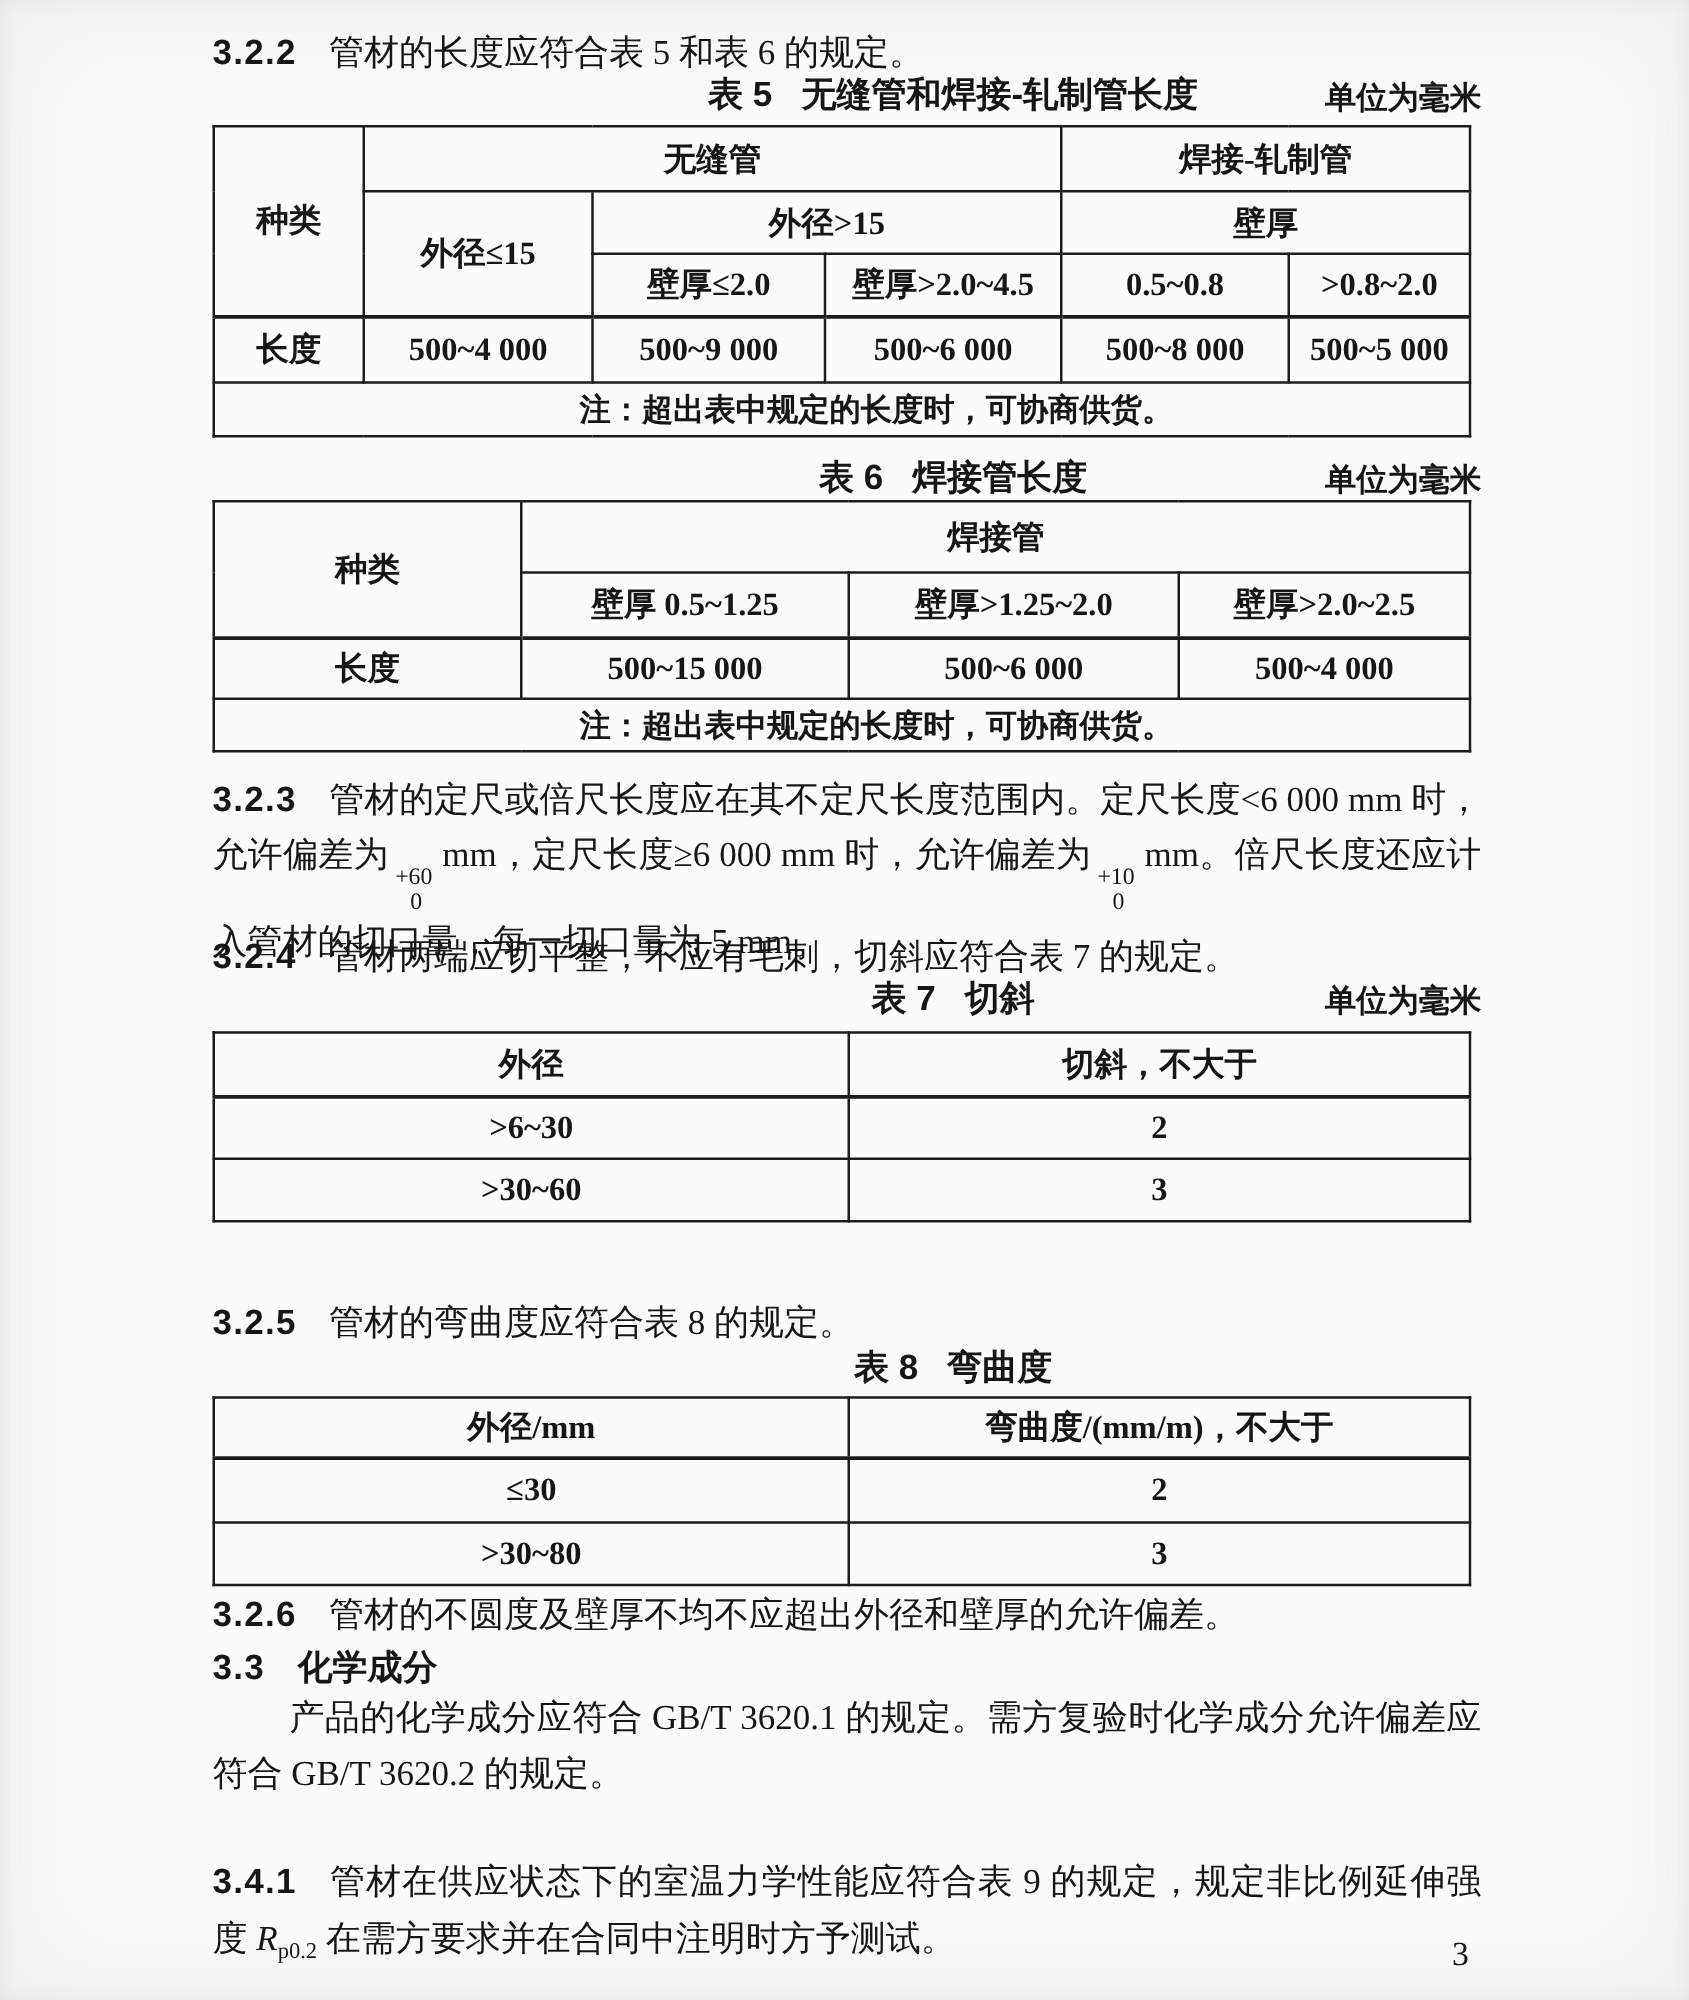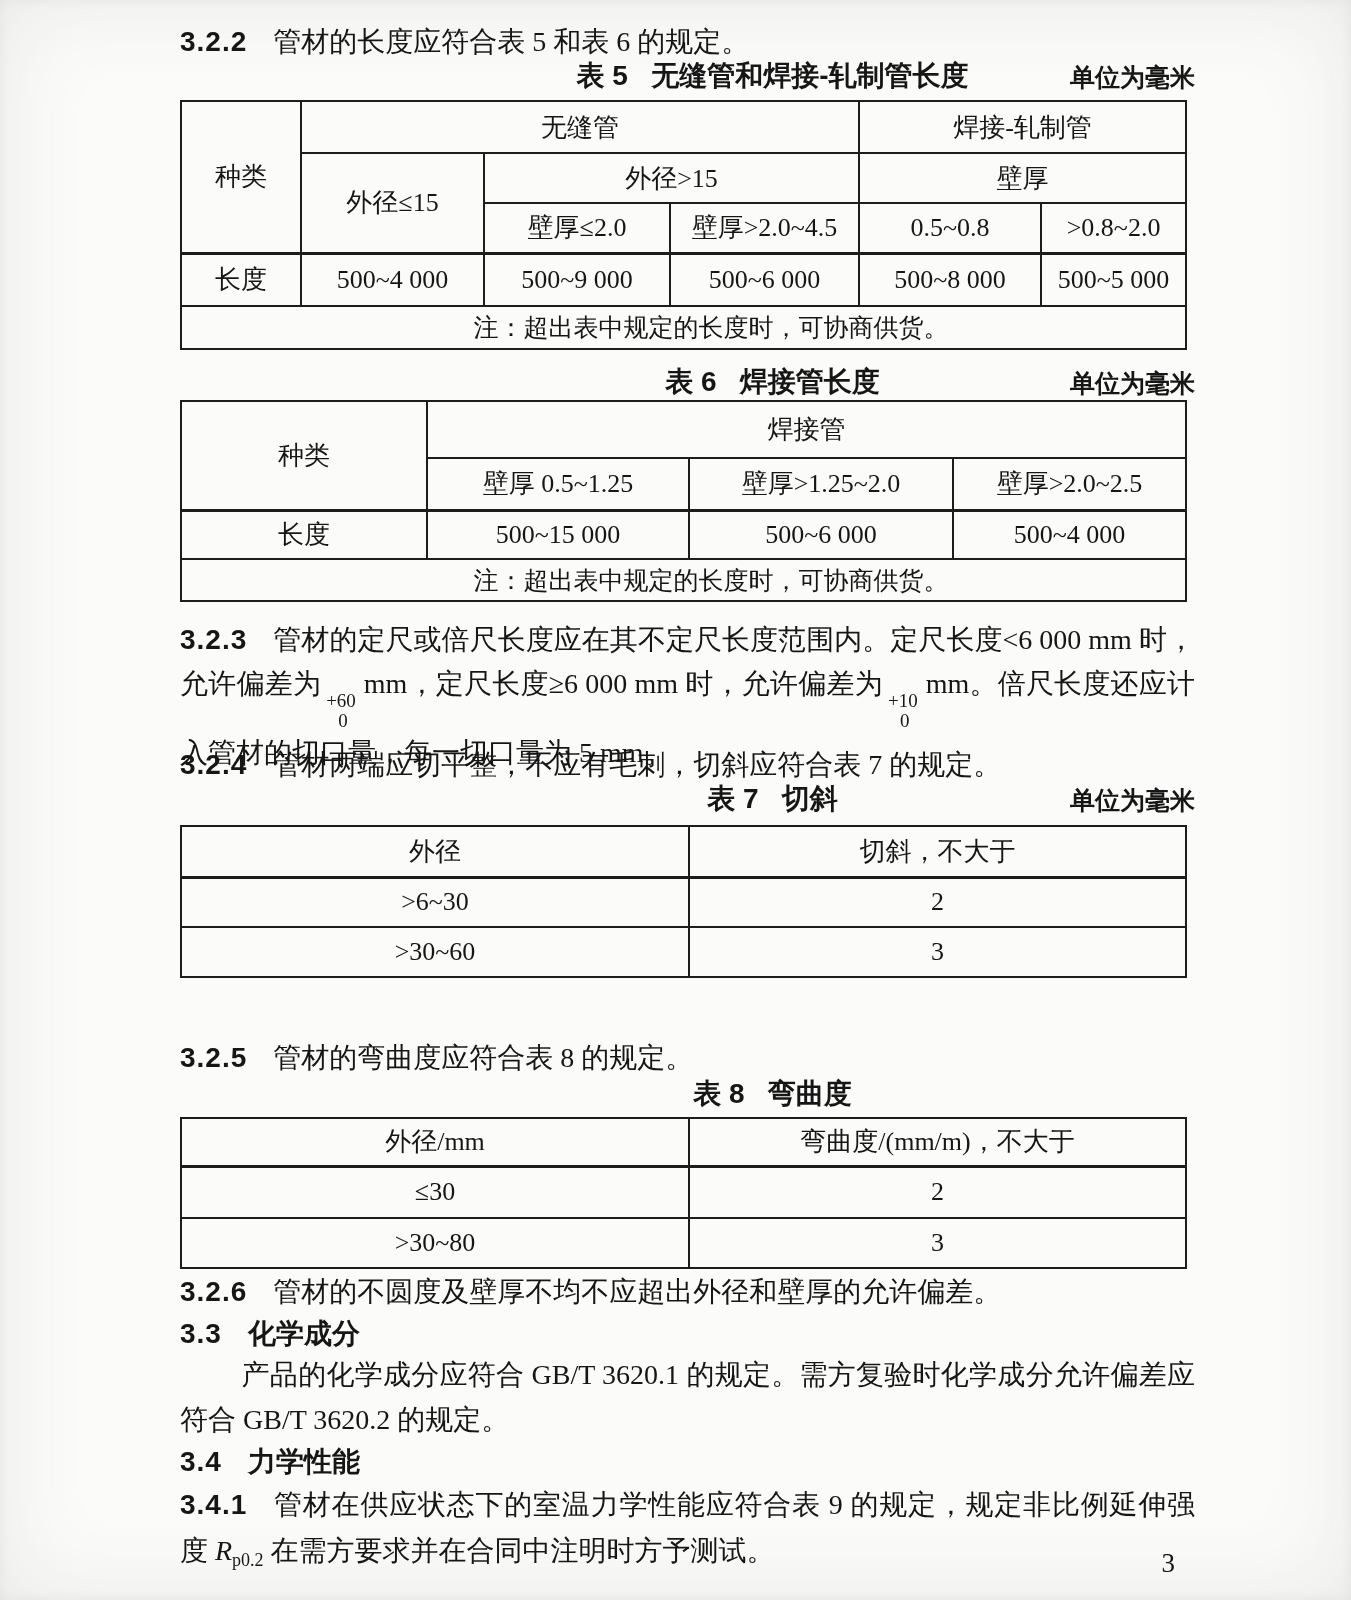--- a/index.html
+++ b/index.html
@@ -5,21 +5,21 @@
   html,body{margin:0;padding:0;}
   body{
     width:1351px;height:1600px;position:relative;overflow:hidden;
     background:#fbfbf9;color:#161616;
     font-family:"Liberation Serif","DejaVu Serif",serif;
   }
   #paper{
     position:absolute;inset:0;
     box-shadow:inset 0 0 90px rgba(80,80,78,.10), inset 0 0 12px rgba(90,90,88,.08);
   }
-  #page{position:absolute;left:180px;top:0;width:1015px;height:1600px;}
+  #page{position:absolute;left:170px;top:0;width:1015px;height:1600px;}
   .block{position:absolute;left:0;width:1015px;}
   .para{font-size:28px;line-height:44px;text-align:justify;}
   .single{line-height:40px;text-align:left;}
   .cnum{
     font-family:"Liberation Sans","DejaVu Sans",sans-serif;font-weight:bold;
     margin-right:26px;letter-spacing:1px;white-space:nowrap;
   }
   .htitle{font-family:"Liberation Sans","DejaVu Sans",sans-serif;font-weight:bold;font-size:28px;}
   .caprow{height:40px;}
   .cap{
@@ -27,21 +27,21 @@
     font-family:"Liberation Sans","DejaVu Sans",sans-serif;font-weight:bold;font-size:28px;line-height:40px;
     white-space:pre;
   }
   .unit{
     position:absolute;right:0;top:5px;font-size:25px;font-weight:bold;
     font-family:"Liberation Serif","DejaVu Serif",serif;
   }
   table{border-collapse:collapse;table-layout:fixed;width:1005px;background:transparent;}
   td{
     border:2px solid #1d1d1d;text-align:center;vertical-align:middle;
-    font-size:26px;padding:0;overflow:hidden;
+    font-size:26px;padding:0;overflow:hidden;font-weight:bold;
   }
   .sep{border-top:3px solid #1d1d1d;}
   .note-cell{text-align:center;padding-left:55px;font-size:25px;}
   .tol{
     display:inline-flex;flex-direction:column;align-items:flex-start;
     vertical-align:-14px;font-size:19px;line-height:20px;margin:0 8px 0 5px;
   }
   .tol .bt{padding-left:12px;}
   .rsym{font-style:italic;}
   sub.rp{font-size:18px;vertical-align:-6px;margin-top:40px;}
@@ -220,23 +220,20 @@
   </div>
 
   <div class="block para single" style="top:1314px">
     <span class="cnum">3.3</span><span class="htitle">化学成分</span>
   </div>
 
   <div class="block para indent2" style="top:1352px;line-height:45px">
     <span>产品的化学成分应符合 GB/T 3620.1 的规定。需方复验时化学成分允许偏差应符合 GB/T 3620.2 的规定。</span>
   </div>
 
-  <div class="block para single" style="top:1442px">
-    <span class="cnum">3.4</span><span class="htitle">力学性能</span>
-  </div>
 
   <div class="block para" style="top:1482px;line-height:46px">
     <span class="cnum">3.4.1</span><span>管材在供应状态下的室温力学性能应符合表 9 的规定，规定非比例延伸强度 </span><span class="rsym">R</span><sub class="rp">p0.2</sub><span> 在需方要求并在合同中注明时方予测试。</span>
   </div>
 
 </div>
 
 <div class="pageno">3</div>
 
 </body></html>

